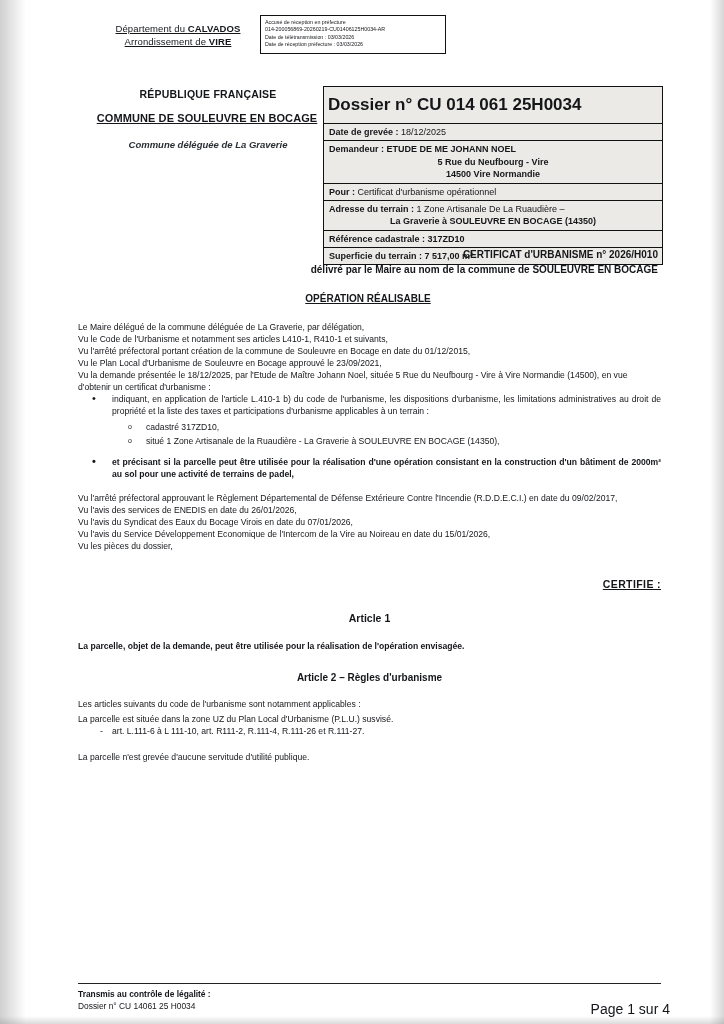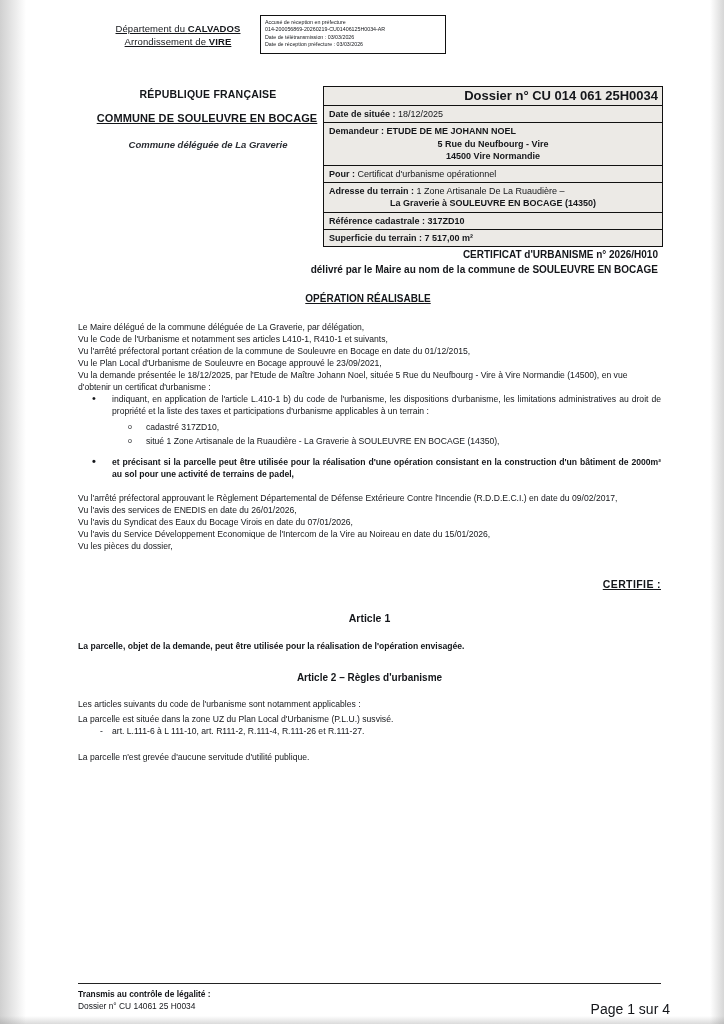--- a/index.html
+++ b/index.html
@@ -119,23 +119,23 @@
   }
   .dossier .row {
     border-bottom: 1px solid #111;
     padding: 2px 5px;
     line-height: 12px;
   }
   .dossier .row:last-child { border-bottom: none; }
   .dossier .ctr { text-align: center; }
   .dossier .big {
     font-weight: bold;
-    font-size: 13px;
-    text-align: right;
-    padding: 3px 4px;
+    font-size: 17px;
+    text-align: left;
+    padding: 12px 4px;
   }
   .dossier .b { font-weight: bold; }
   .dossier .lines { line-height: 12.5px; }
 
   
   .cert-title {
     position: absolute;
     left: 52px;
     top: 247px;
     width: 580px;
@@ -283,21 +283,21 @@
       <div>Date de réception préfecture : 03/03/2026</div>
     </div>
 
     <div class="rf">RÉPUBLIQUE FRANÇAISE</div>
     <div class="commune">COMMUNE DE SOULEUVRE EN BOCAGE</div>
     <div class="commune-del">Commune déléguée de La Graverie</div>
 
     <div class="dossier">
       <div class="row big">Dossier n° CU 014 061 25H0034</div>
       <div class="row">
-        <span class="b">Date de située : </span><span>18/12/2025</span>
+        <span class="b">Date de grevée : </span><span>18/12/2025</span>
       </div>
       <div class="row lines">
         <div>
           <span class="b">Demandeur : </span><span class="b">ETUDE DE ME JOHANN NOEL</span>
         </div>
         <div class="ctr b">5 Rue du Neufbourg - Vire</div>
         <div class="ctr b">14500 Vire Normandie</div>
       </div>
       <div class="row">
         <span class="b">Pour : </span><span>Certificat d'urbanisme opérationnel</span>

